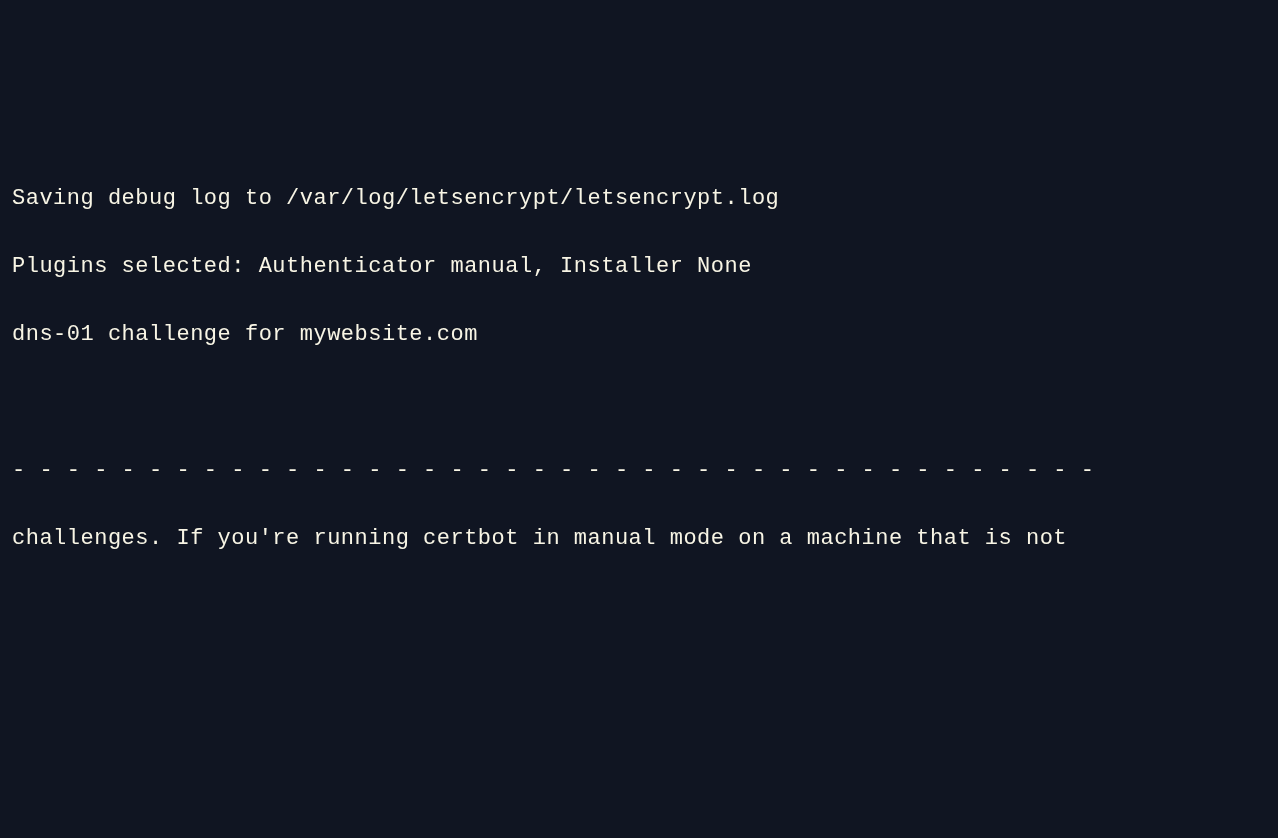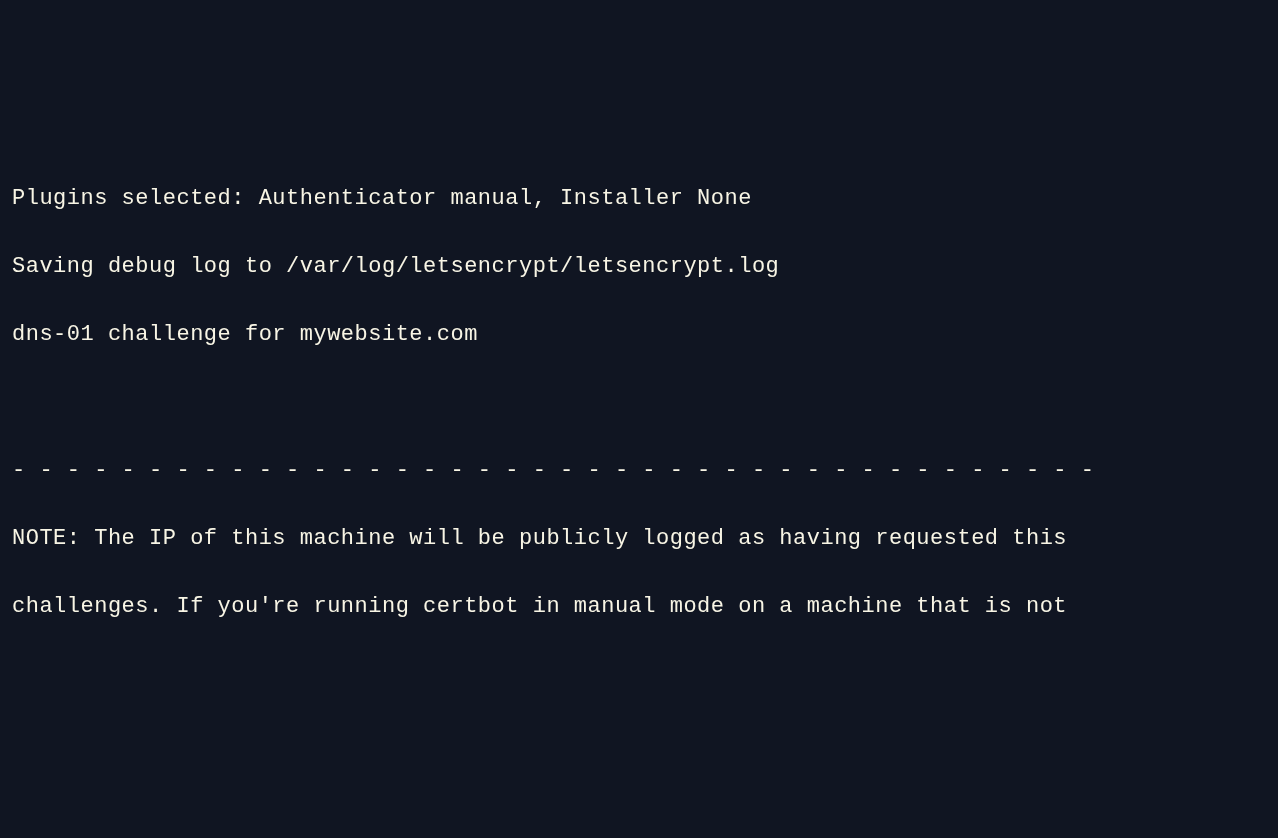--- a/index.html
+++ b/index.html
@@ -26,26 +26,25 @@
     .blank {
       height: 34px;
     }
   </style>
 </head>
 <body>
 
 
 
 <div>
+<span class="line">Saving debug log to /var/log/letsencrypt/letsencrypt.log</span>
 <span class="line">Plugins selected: Authenticator manual, Installer None</span>
-<span class="line">Saving debug log to /var/log/letsencrypt/letsencrypt.log</span>
 <span class="line">dns-01 challenge for mywebsite.com</span>
 <div class="blank"></div>
 <span class="line">- - - - - - - - - - - - - - - - - - - - - - - - - - - - - - - - - - - - - - - -</span>
-<span class="line">NOTE: The IP of this machine will be publicly logged as having requested this</span>
 <span class="line">challenges. If you're running certbot in manual mode on a machine that is not</span>
 
 
 
 
 
 
 
 
 

